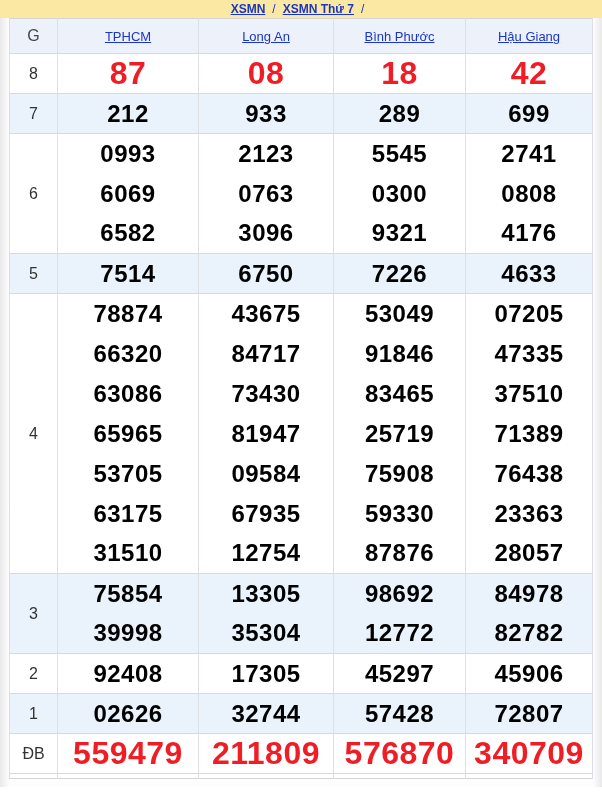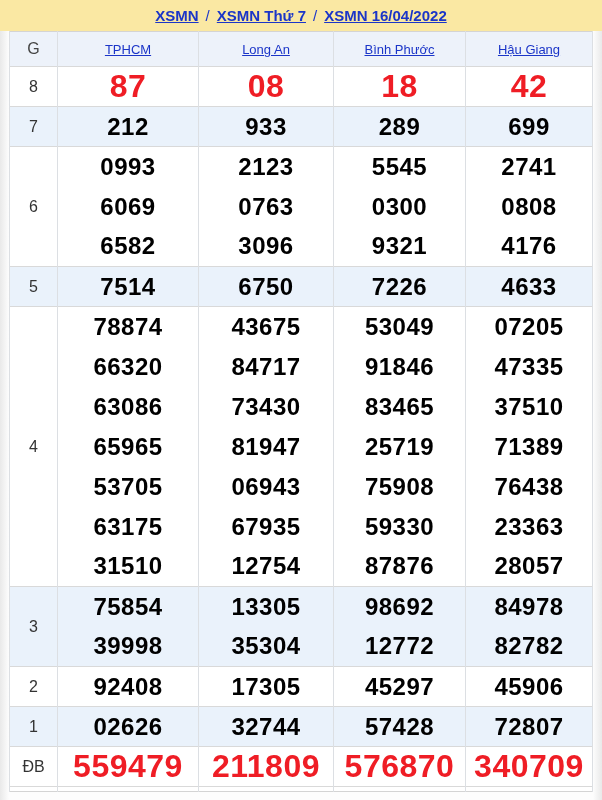--- a/index.html
+++ b/index.html
@@ -3,23 +3,23 @@
 <meta charset="utf-8">
 <style>
   html, body { margin: 0; padding: 0; }
   body {
     width: 602px; height: 800px; overflow: hidden;
     font-family: "Liberation Sans", "DejaVu Sans", sans-serif;
     background: #ffffff;
   }
   
   .top-band {
-    height: 31px; background: #fae8a3;
+    height: 18px; background: #fae8a3;
     display: flex; align-items: center; justify-content: center;
-    font-size: 15px; font-weight: bold;
+    font-size: 12px; font-weight: bold;
   }
   .top-band a { color: #1b35c8; text-decoration: underline; cursor: pointer; }
   .top-band .sep { color: #1b35c8; font-weight: normal; margin: 0 7px; }
 
   
   .content {
     background: linear-gradient(to right, #e9e9e9 0px, #fdfdfd 9px, #fdfdfd 593px, #e9e9e9 602px);
     padding: 0 9px 8px 9px;
   }
   table.results {
@@ -47,21 +47,20 @@
   tr.stub { height: 5px; }
 </style>
 </head>
 <body>
 
 <div class="top-band">
   <a>XSMN</a>
   <span class="sep">/</span>
   <a>XSMN Thứ 7</a>
   <span class="sep">/</span>
-  <a>XSMN 16/04/2022</a>
 </div>
 
 <div class="content">
   <table class="results">
     <colgroup>
       <col class="c-g">
         <col class="c-1">
         <col class="c-2">
         <col class="c-3">
         <col class="c-4">
@@ -134,21 +133,21 @@
           <td class="num">37510</td>
         </tr>
         <tr class="line">
           <td class="num">65965</td>
           <td class="num">81947</td>
           <td class="num">25719</td>
           <td class="num">71389</td>
         </tr>
         <tr class="line">
           <td class="num">53705</td>
-          <td class="num">06943</td>
+          <td class="num">09584</td>
           <td class="num">75908</td>
           <td class="num">76438</td>
         </tr>
         <tr class="line">
           <td class="num">63175</td>
           <td class="num">67935</td>
           <td class="num">59330</td>
           <td class="num">23363</td>
         </tr>
         <tr class="line">

